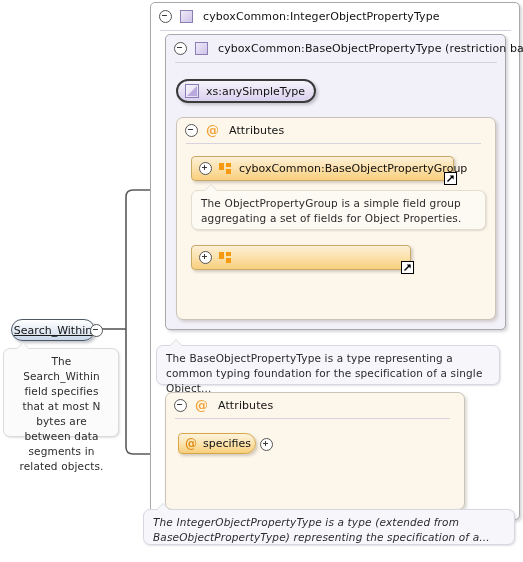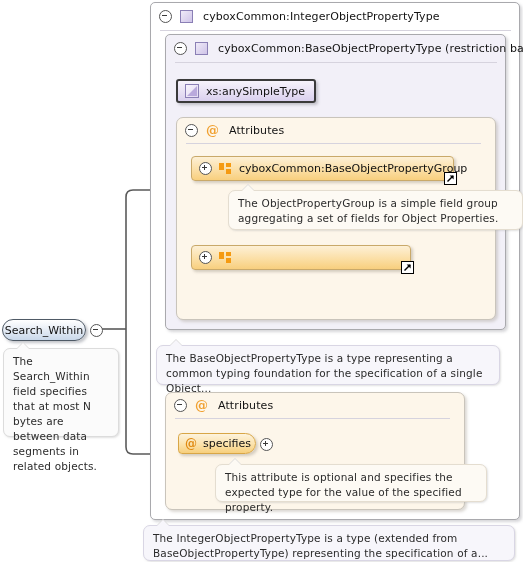--- a/index.html
+++ b/index.html
@@ -197,21 +197,21 @@
     font-size: 11px;
     color: #111;
   }
 
   
   .simple-pill {
     position: absolute;
     box-sizing: border-box;
     height: 24px;
     border: 2px solid #3a3a3a;
-    border-radius: 3px;
+    border-radius: 12px;
     background: linear-gradient(to bottom, #f6f3fb 0%, #e6dff3 60%, #d9d0ee 100%);
     box-shadow: 2px 2px 3px rgba(120,120,130,0.40);
     display: flex;
     align-items: center;
     padding-left: 7px;
     white-space: nowrap;
   }
   .simple-glyph {
     width: 14px; height: 14px;
     box-sizing: border-box;
@@ -269,21 +269,20 @@
     letter-spacing: 0.15px;
     box-shadow: 1px 1px 2px rgba(170,170,170,0.35);
   }
   .doc-bubble.purple-tint {
     background: #f7f6fb;
     border-color: #d9d6e4;
   }
   .doc-bubble.orange-tint {
     background: #fdfaf4;
     border-color: #e4ddd0;
-    margin-left: 37px;
   }
 
   .notch-tri {
     position: absolute;
     top: -6px;
     left: 13px;
     width: 0; height: 0;
     border-left: 6px solid transparent;
     border-right: 6px solid transparent;
     border-bottom: 6px solid #fbfbfb;
@@ -391,33 +390,29 @@
     </div>
     <div class="hdr-rule" style="left:9px; top:25px; width:275px;"></div>
   </div>
 
   <div class="attr-pill" style="left:178px; top:433px; width:78px;">
     <span class="ap-at">@</span>
     <span class="ap-label">specifies</span>
   </div>
   <span class="toggle plus" style="position:absolute; left:260px; top:438px;"></span>
 
-  <div class="doc-bubble orange-tint" style="left:178px; top:464px; width:272px; height:38px;">
-    <span class="notch-tri orange-tint"></span>
-    <span>This attribute is optional and specifies the expected type for the value of the specified property.</span>
-  </div>
-
-  <div class="doc-bubble purple-tint" style="left:143px; top:525px; width:372px; height:36px;">
+
+  <div class="doc-bubble purple-tint" style="left:143px; top:509px; width:372px; height:36px;font-style:italic;">
     <span class="notch-tri purple-tint"></span>
     <span>The IntegerObjectPropertyType is a type (extended from BaseObjectPropertyType) representing the specification of a...</span>
   </div>
 
-  <div class="elem-pill" style="left:2px; top:319px; width:84px;">
+  <div class="elem-pill" style="left:11px; top:319px; width:84px;text-decoration:underline;">
     <span class="ep-label">Search_Within</span>
   </div>
   <span class="toggle" style="position:absolute; left:90px; top:324px;"></span>
 
-  <div class="doc-bubble" style="left:3px; top:348px; width:116px; height:89px;">
+  <div class="doc-bubble" style="left:3px; top:348px; width:116px; height:89px;text-align:center;">
     <span class="notch-tri"></span>
     <span>The Search_Within field specifies that at most N bytes are between data segments in related objects.</span>
   </div>
 
 </div>
 
 </body></html>

